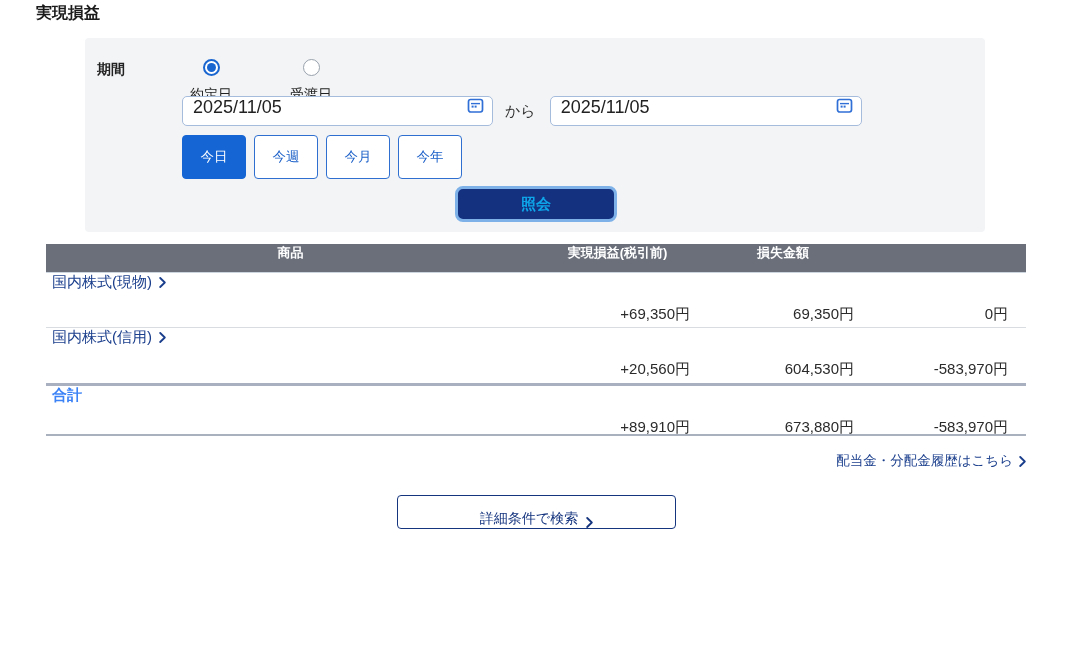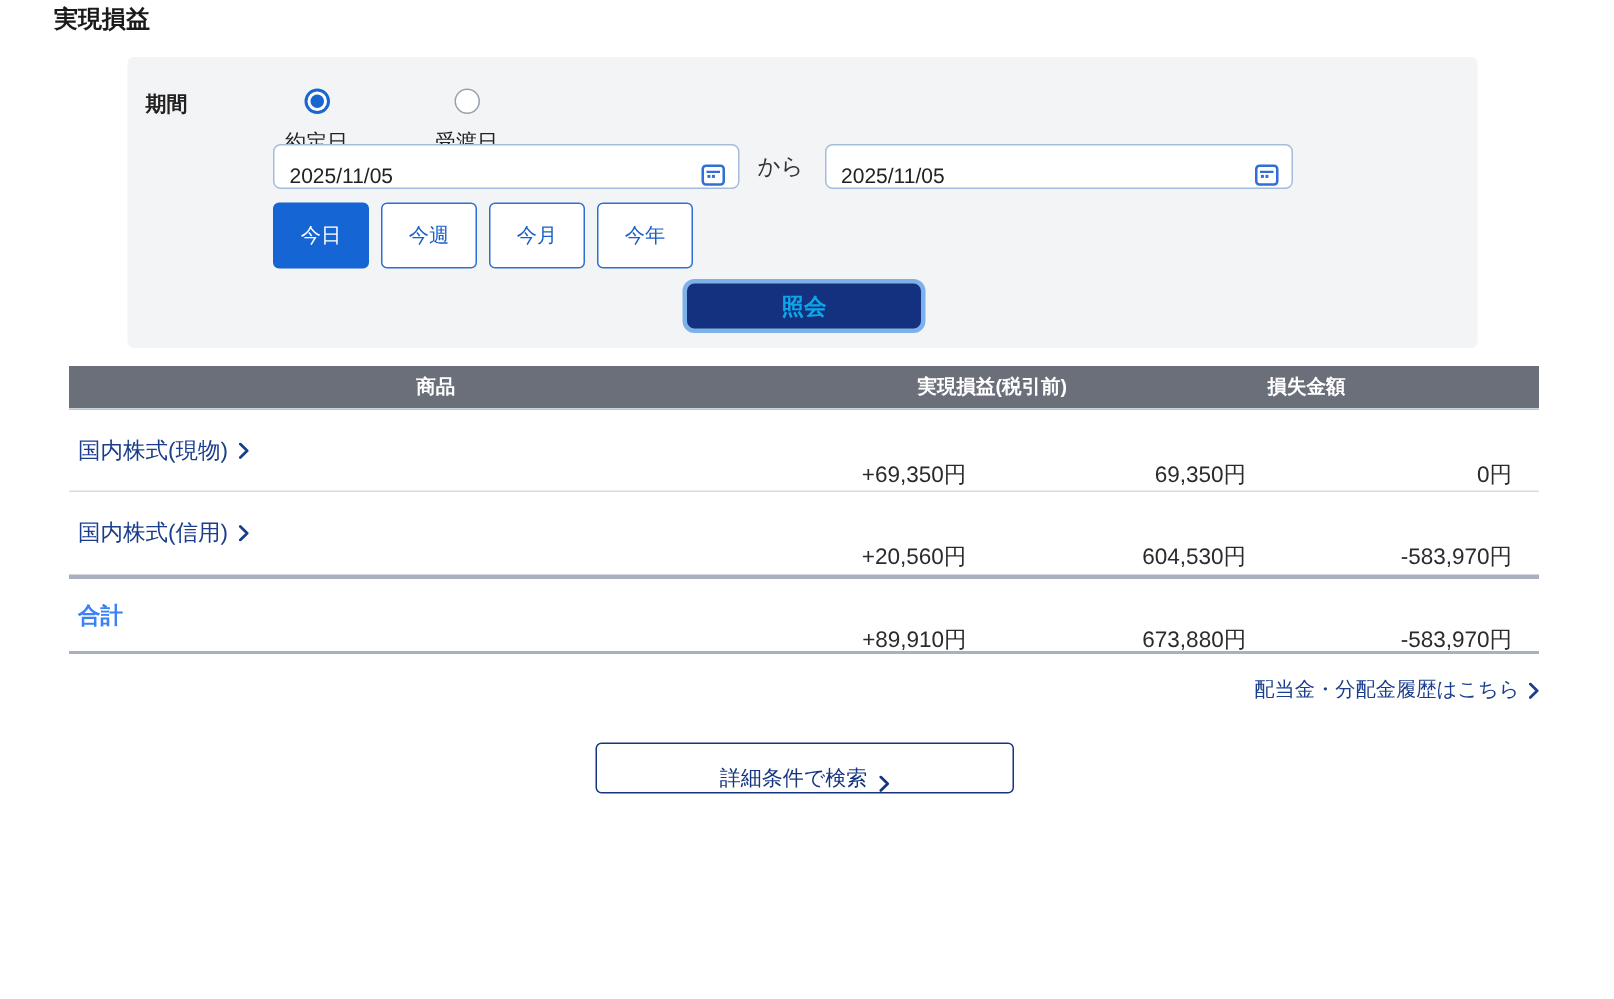--- a/index.html
+++ b/index.html
@@ -16,39 +16,39 @@
 
   .radio-row { position:absolute; left:105px; top:21px; display:flex; gap:58px; }
   .radio-opt { display:flex; align-items:center; gap:10px; font-size:14px; color:#222; cursor:pointer;flex-direction:column; }
   .radio-circle { width:17px; height:17px; border-radius:50%; background:#fff; border:1px solid #98a1ac;
                   display:inline-flex; align-items:center; justify-content:center; }
   .radio-circle.checked { border:2px solid #1a66d0; }
   .radio-circle.checked::after { content:""; width:9px; height:9px; border-radius:50%; background:#1a66d0; }
 
   .date-row { position:absolute; left:97px; top:58px; display:flex; align-items:center; }
   .date-input { width:311px; height:30px; background:#fff; border:1px solid #a6bcdc; border-radius:5px;
-                display:flex; align-items:flex-end; padding:0 8px 0 10px; font-size:14px; color:#222; cursor:text; }
+                display:flex; align-items:flex-start; padding:0 8px 0 10px; font-size:18px; color:#222; cursor:text; }
   .date-input .val { flex:1; }
   .kara { font-size:15px; color:#333; padding:0 14px 0 12px; }
   .cal-icon { display:inline-flex; }
 
   .quick-row { position:absolute; left:97px; top:97px; display:flex; gap:8px; }
   .quick-btn { width:64px; height:44px; border:1px solid #2e6fd0; border-radius:4px; background:#fff;
                color:#1a5fc8; font-size:13.5px; display:flex; align-items:center; justify-content:center;
                cursor:pointer; font-family:inherit; }
   .quick-btn.active { background:#1565d4; border-color:#1565d4; color:#fff; }
 
   .submit-btn { position:absolute; left:370px; top:148px; width:162px; height:36px;
                 background:#143180; color:#0ea5e9; font-size:15px; font-weight:bold;
                 border:3px solid #7db1e8; border-radius:8px; display:flex; align-items:center;
                 justify-content:center; cursor:pointer; font-family:inherit; }
 
   
   .pl-table { position:absolute; left:46px; top:244px; width:980px; }
-  .trow { display:flex; align-items:center;gap:44px; }
+  .trow { display:flex; align-items:flex-start; }
   .thead { height:29px; background:#6a6f7a; border-bottom:1px solid #ccd4de; }
   .thead .cell { color:#fff; font-weight:bold; font-size:13px; text-align:center; }
   .col1 { width:489px; } .col2 { width:165px; } .col3 { width:160px; } .col4 { width:166px; }
   .tbody-row { height:55px; border-bottom:1px solid #d9dce1; }
   .tbody-row.no-border { border-bottom:none; }
   .cell.num { text-align:right; font-size:15px; color:#2b2b2b;margin-top:32px; }
   .col2.num { padding-right:10px; } .col3.num { padding-right:6px; } .col4.num { padding-right:18px; }
   .pl-pos { color:#e23a73; }
   .product-link { display:inline-flex; align-items:center; gap:7px; color:#1a3e8c; font-size:15px;
                   cursor:pointer; padding-left:6px; text-decoration:none; }

